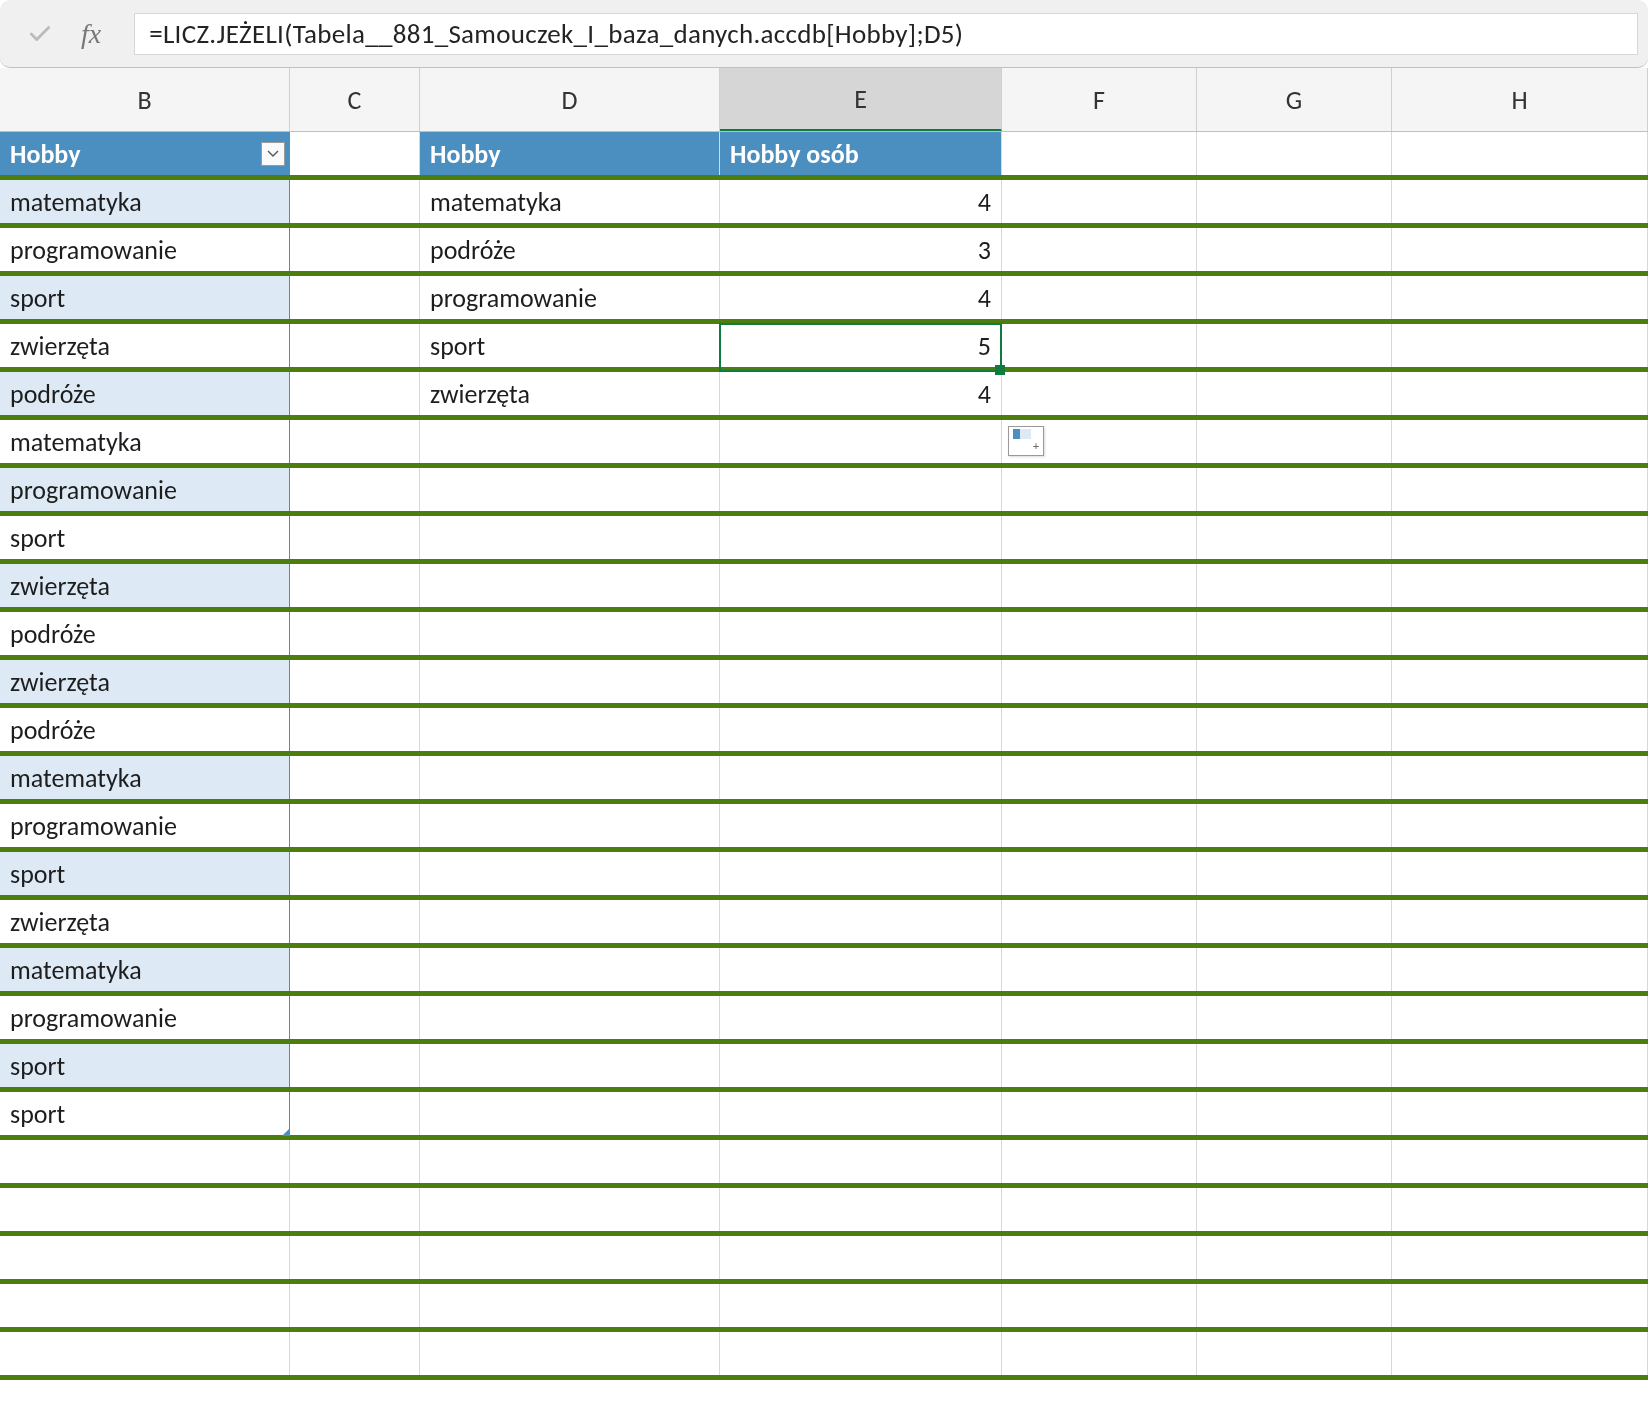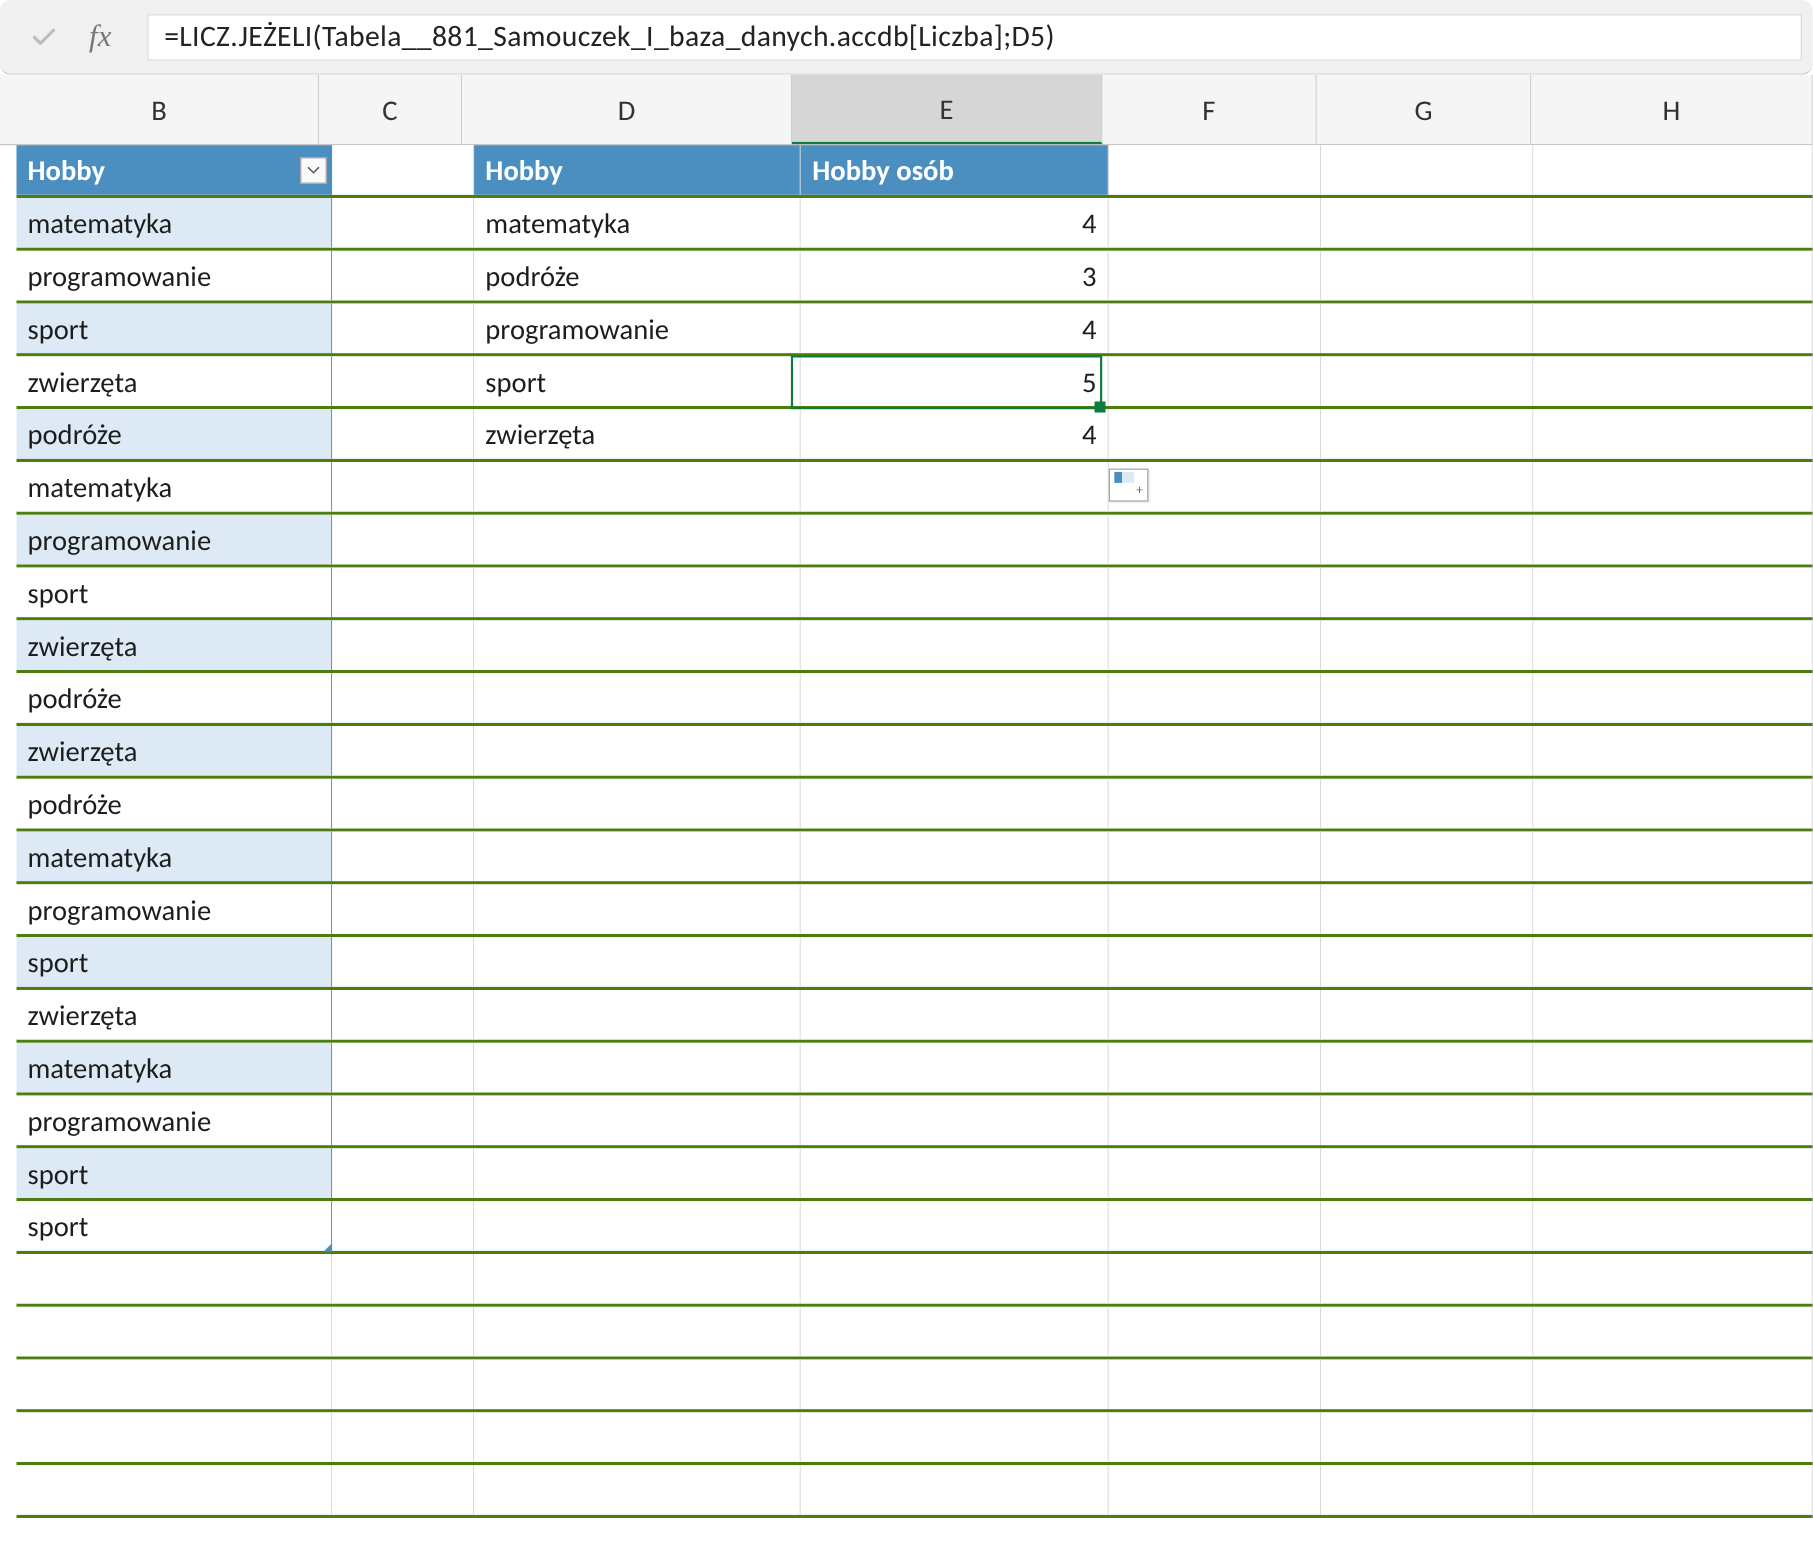--- a/index.html
+++ b/index.html
@@ -88,22 +88,21 @@
   .col-G { width: 195px; }
   .col-H { width: 256px; }
   
   
   .grid {
     position: relative;
   }
   .row {
     height: 48px;
     display: flex;
-    border-bottom: 3px solid #4d7c0f;
-    margin-left: 15px;
+    border-bottom: 5px solid #4d7c0f;
   }
   .cell {
     border-right: 1px solid #d8d8d8;
     padding: 0 10px;
     display: flex;
     align-items: center;
     font-size: 26px;
     color: #1d1d1d;
     background: #fff;
     position: relative;
@@ -203,21 +202,21 @@
 <div class="formula-bar">
   <div class="formula-controls">
     <span class="formula-check">
       <svg viewBox="0 0 24 24" width="26" height="26">
           <path d="M4 12l5 5L20 6" stroke="#bbb" stroke-width="2.6" fill="none" stroke-linecap="round" stroke-linejoin="round"></path>
         </svg>
     </span>
     <span class="formula-fx">fx</span>
   </div>
   <div class="formula-input-box">
-    <span>=LICZ.JEŻELI(Tabela__881_Samouczek_I_baza_danych.accdb[Liczba];D5)</span>
+    <span>=LICZ.JEŻELI(Tabela__881_Samouczek_I_baza_danych.accdb[Hobby];D5)</span>
   </div>
 </div>
 
 <div class="col-headers">
   <div class="col-header col-B">B</div>
   <div class="col-header col-C">C</div>
   <div class="col-header col-D">D</div>
   <div class="col-header col-E selected col-E-header">E</div>
   <div class="col-header col-F">F</div>
   <div class="col-header col-G">G</div>

